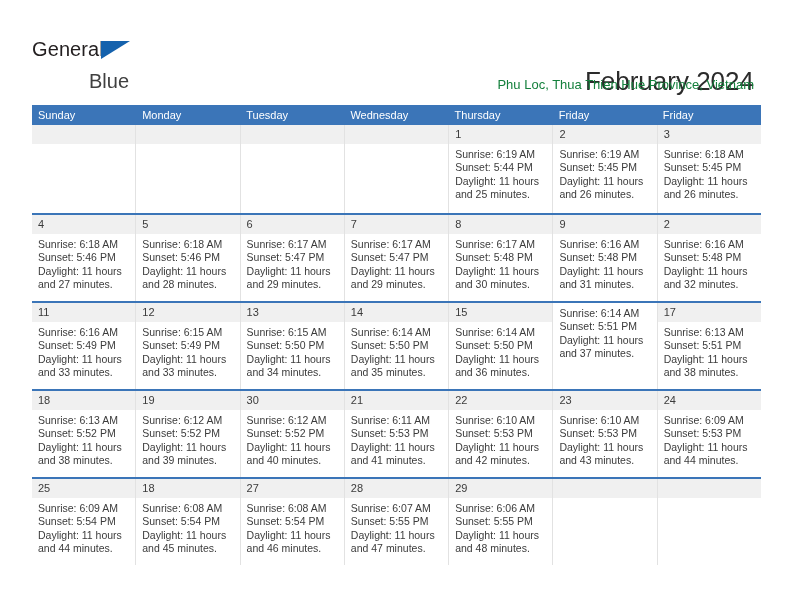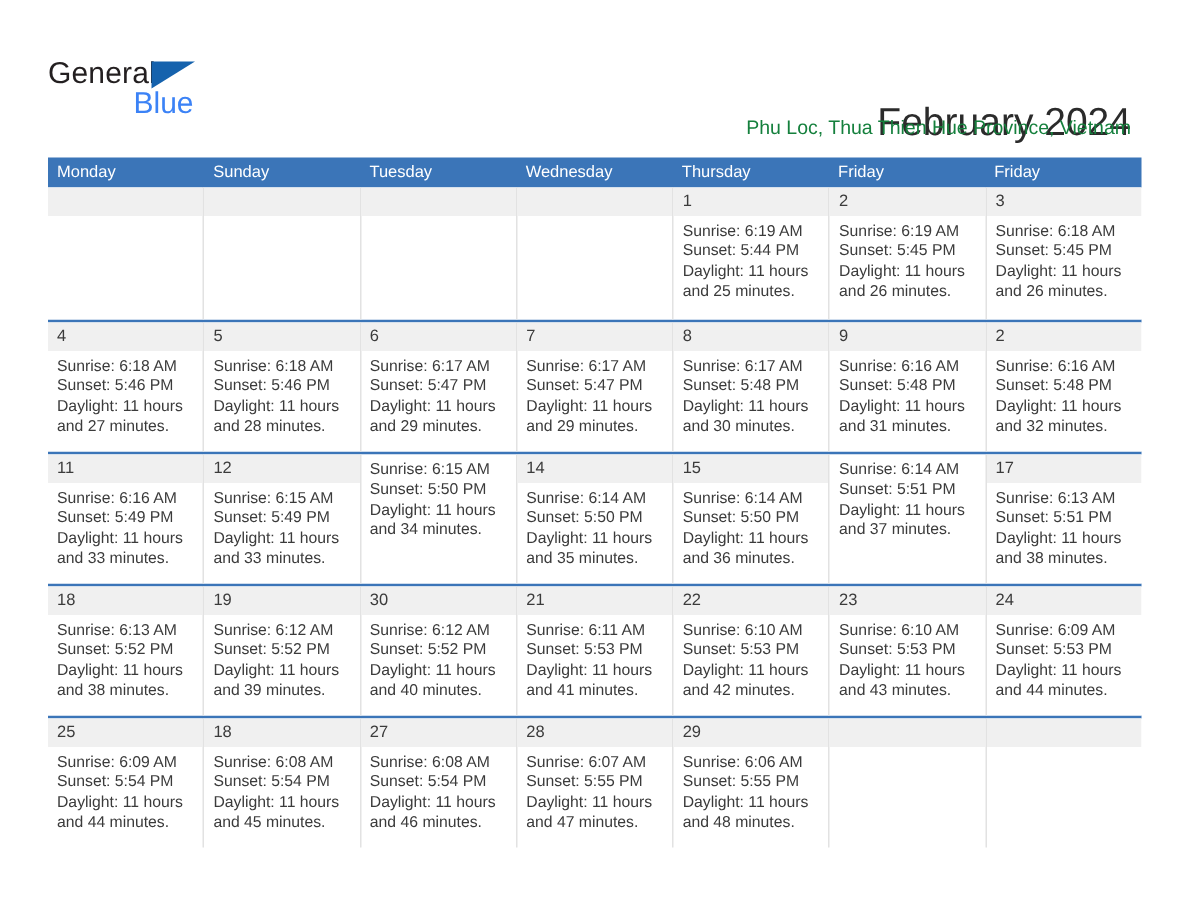--- a/index.html
+++ b/index.html
@@ -50,23 +50,23 @@
     left: 69px;
     top: 3px;
     width: 0;
     height: 0;
     border-left: 29px solid #1562ad;
     border-bottom: 18px solid transparent;
   }
   .logo-blue {
     position: absolute;
     left: 57px;
-    top: 20px;
+    top: 32px;
     font-size: 20px;
-    color: #3b82f6;
+    color: #404040;
     font-family: "Liberation Sans", sans-serif;
   }
   .title {
     position: absolute;
     right: 38px;
     top: 36px;
     font-size: 26px;
     color: #2b2b2b;
     text-align: right;
     white-space: nowrap;
@@ -161,22 +161,22 @@
       <span class="logo-triangle"></span>
       <span class="logo-blue">Blue</span>
     </div>
 
     <div class="title">February 2024</div>
     <div class="subtitle">Phu Loc, Thua Thien Hue Province, Vietnam</div>
   </div>
 
   <div class="calendar">
     <div class="weekdays" id="weekday-row">
+        <div class="weekday">Sunday</div>
         <div class="weekday">Monday</div>
-        <div class="weekday">Sunday</div>
         <div class="weekday">Tuesday</div>
         <div class="weekday">Wednesday</div>
         <div class="weekday">Thursday</div>
         <div class="weekday">Friday</div>
         <div class="weekday">Friday</div>
       </div>
     <div id="weeks-container">
         <div class="week">
           <div class="day empty">
             <div class="day-num"></div>
@@ -288,20 +288,21 @@
           </div>
           <div class="day">
             <div class="day-num">12</div>
             <div class="day-body">
               <div>Sunrise: 6:15 AM</div>
               <div>Sunset: 5:49 PM</div>
               <div class="dl-wrap">Daylight: 11 hours and 33 minutes.</div>
             </div>
           </div>
           <div class="day">
+            <div class="day-num">13</div>
             <div class="day-body">
               <div>Sunrise: 6:15 AM</div>
               <div>Sunset: 5:50 PM</div>
               <div class="dl-wrap">Daylight: 11 hours and 34 minutes.</div>
             </div>
           </div>
           <div class="day">
             <div class="day-num">14</div>
             <div class="day-body">
               <div>Sunrise: 6:14 AM</div>

